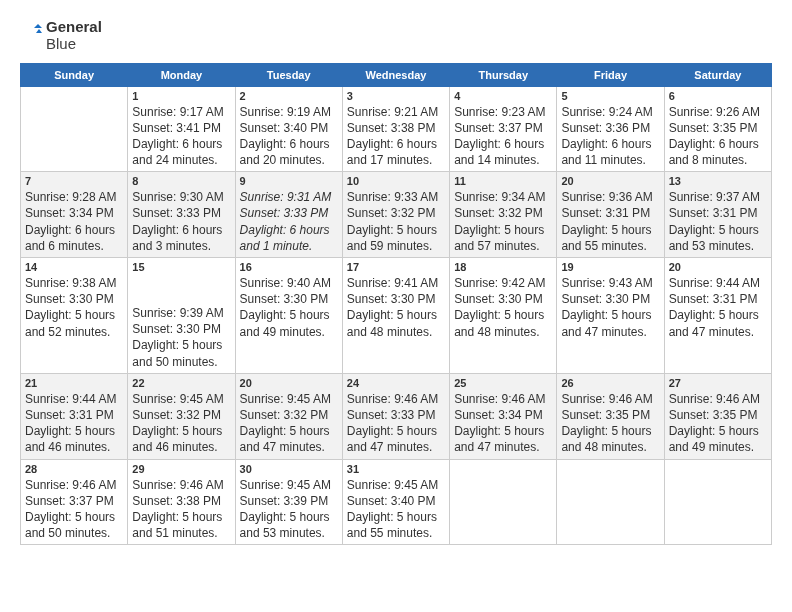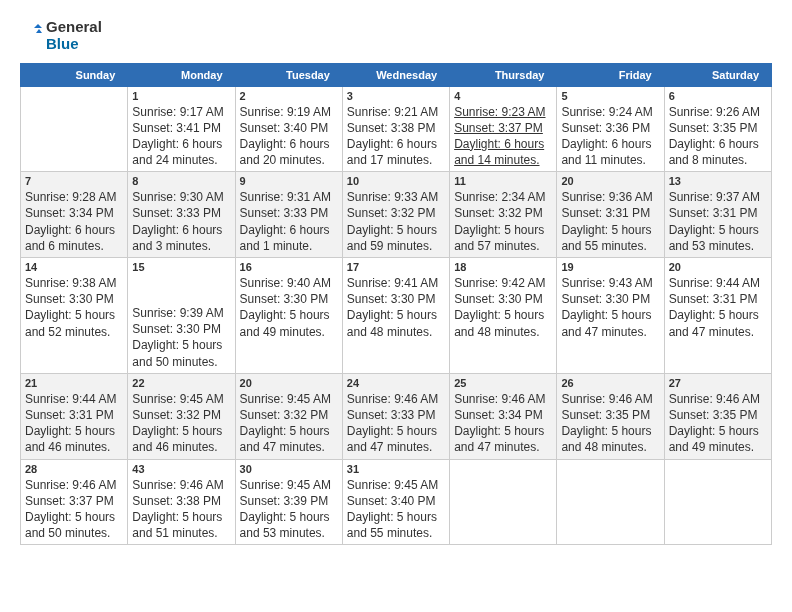--- a/index.html
+++ b/index.html
@@ -40,22 +40,22 @@
       color: #555;
     }
     .calendar {
       width: 100%;
       border-collapse: collapse;
       font-size: 9.5px;
     }
     .calendar th {
       background-color: #2e6db4;
       color: white;
-      padding: 5px 12px;
-      text-align: right;
+      padding: 5px 4px;
+      text-align: center;
       font-size: 11px;
       font-weight: bold;
       border: 1px solid #2e6db4;
     }
     .calendar td {
       border: 1px solid #ccc;
       vertical-align: top;
       padding: 3px 4px;
       width: calc(100% / 7);
       height: 82px;
@@ -93,21 +93,21 @@
     <div class="logo">
   <div style="display:flex;align-items:center;gap:2px;">
     <div style="display:flex;flex-direction:column;align-items:flex-start;margin-right:2px;">
       <svg width="22" height="22" viewBox="0 0 22 22">
         <polygon points="14,4 22,4 18,0" fill="#1a6fc4"></polygon>
         <polygon points="16,9 22,9 19,5" fill="#1a6fc4"></polygon>
       </svg>
     </div>
     <div>
       <div style="font-size:15px;font-weight:bold;color:#333;line-height:1.15;">General</div>
-      <div style="font-size:15px;font-weight:bold;color:#0369a1;line-height:1.15;">Blue</div>
+      <div style="font-size:15px;font-weight:normal;color:#404040;line-height:1.15;">Blue</div>
     </div>
   </div>
 </div>
     <div class="title-area">
       <div class="month-title"></div>
       <div class="location"></div>
     </div>
   </div>
 
   <table class="calendar">
@@ -141,21 +141,21 @@
           </td>
           <td>
             <span class="day-num">3</span>
             <div class="day-info" style="white-space: pre-line;">Sunrise: 9:21 AM
 Sunset: 3:38 PM
 Daylight: 6 hours
 and 17 minutes.</div>
           </td>
           <td>
             <span class="day-num">4</span>
-            <div class="day-info" style="white-space: pre-line; text-decoration: underline;">Sunrise: 9:23 AM
+            <div class="day-info" style="white-space: pre-line;">Sunrise: 9:23 AM
 Sunset: 3:37 PM
 Daylight: 6 hours
 and 14 minutes.</div>
           </td>
           <td>
             <span class="day-num">5</span>
             <div class="day-info" style="white-space: pre-line;">Sunrise: 9:24 AM
 Sunset: 3:36 PM
 Daylight: 6 hours
 and 11 minutes.</div>
@@ -178,35 +178,35 @@
           </td>
           <td>
             <span class="day-num">8</span>
             <div class="day-info" style="white-space: pre-line;">Sunrise: 9:30 AM
 Sunset: 3:33 PM
 Daylight: 6 hours
 and 3 minutes.</div>
           </td>
           <td>
             <span class="day-num">9</span>
-            <div class="day-info" style="white-space: pre-line;">Sunrise: 9:31 AM
+            <div class="day-info" style="white-space: pre-line; font-style: italic;">Sunrise: 9:31 AM
 Sunset: 3:33 PM
 Daylight: 6 hours
 and 1 minute.</div>
           </td>
           <td>
             <span class="day-num">10</span>
             <div class="day-info" style="white-space: pre-line;">Sunrise: 9:33 AM
 Sunset: 3:32 PM
 Daylight: 5 hours
 and 59 minutes.</div>
           </td>
           <td>
             <span class="day-num">11</span>
-            <div class="day-info" style="white-space: pre-line;">Sunrise: 2:34 AM
+            <div class="day-info" style="white-space: pre-line;">Sunrise: 9:34 AM
 Sunset: 3:32 PM
 Daylight: 5 hours
 and 57 minutes.</div>
           </td>
           <td>
             <span class="day-num">20</span>
             <div class="day-info" style="white-space: pre-line;">Sunrise: 9:36 AM
 Sunset: 3:31 PM
 Daylight: 5 hours
 and 55 minutes.</div>
@@ -323,21 +323,21 @@
         </tr>
         <tr>
           <td>
             <span class="day-num">28</span>
             <div class="day-info" style="white-space: pre-line;">Sunrise: 9:46 AM
 Sunset: 3:37 PM
 Daylight: 5 hours
 and 50 minutes.</div>
           </td>
           <td>
-            <span class="day-num">43</span>
+            <span class="day-num">29</span>
             <div class="day-info" style="white-space: pre-line;">Sunrise: 9:46 AM
 Sunset: 3:38 PM
 Daylight: 5 hours
 and 51 minutes.</div>
           </td>
           <td>
             <span class="day-num">30</span>
             <div class="day-info" style="white-space: pre-line;">Sunrise: 9:45 AM
 Sunset: 3:39 PM
 Daylight: 5 hours

